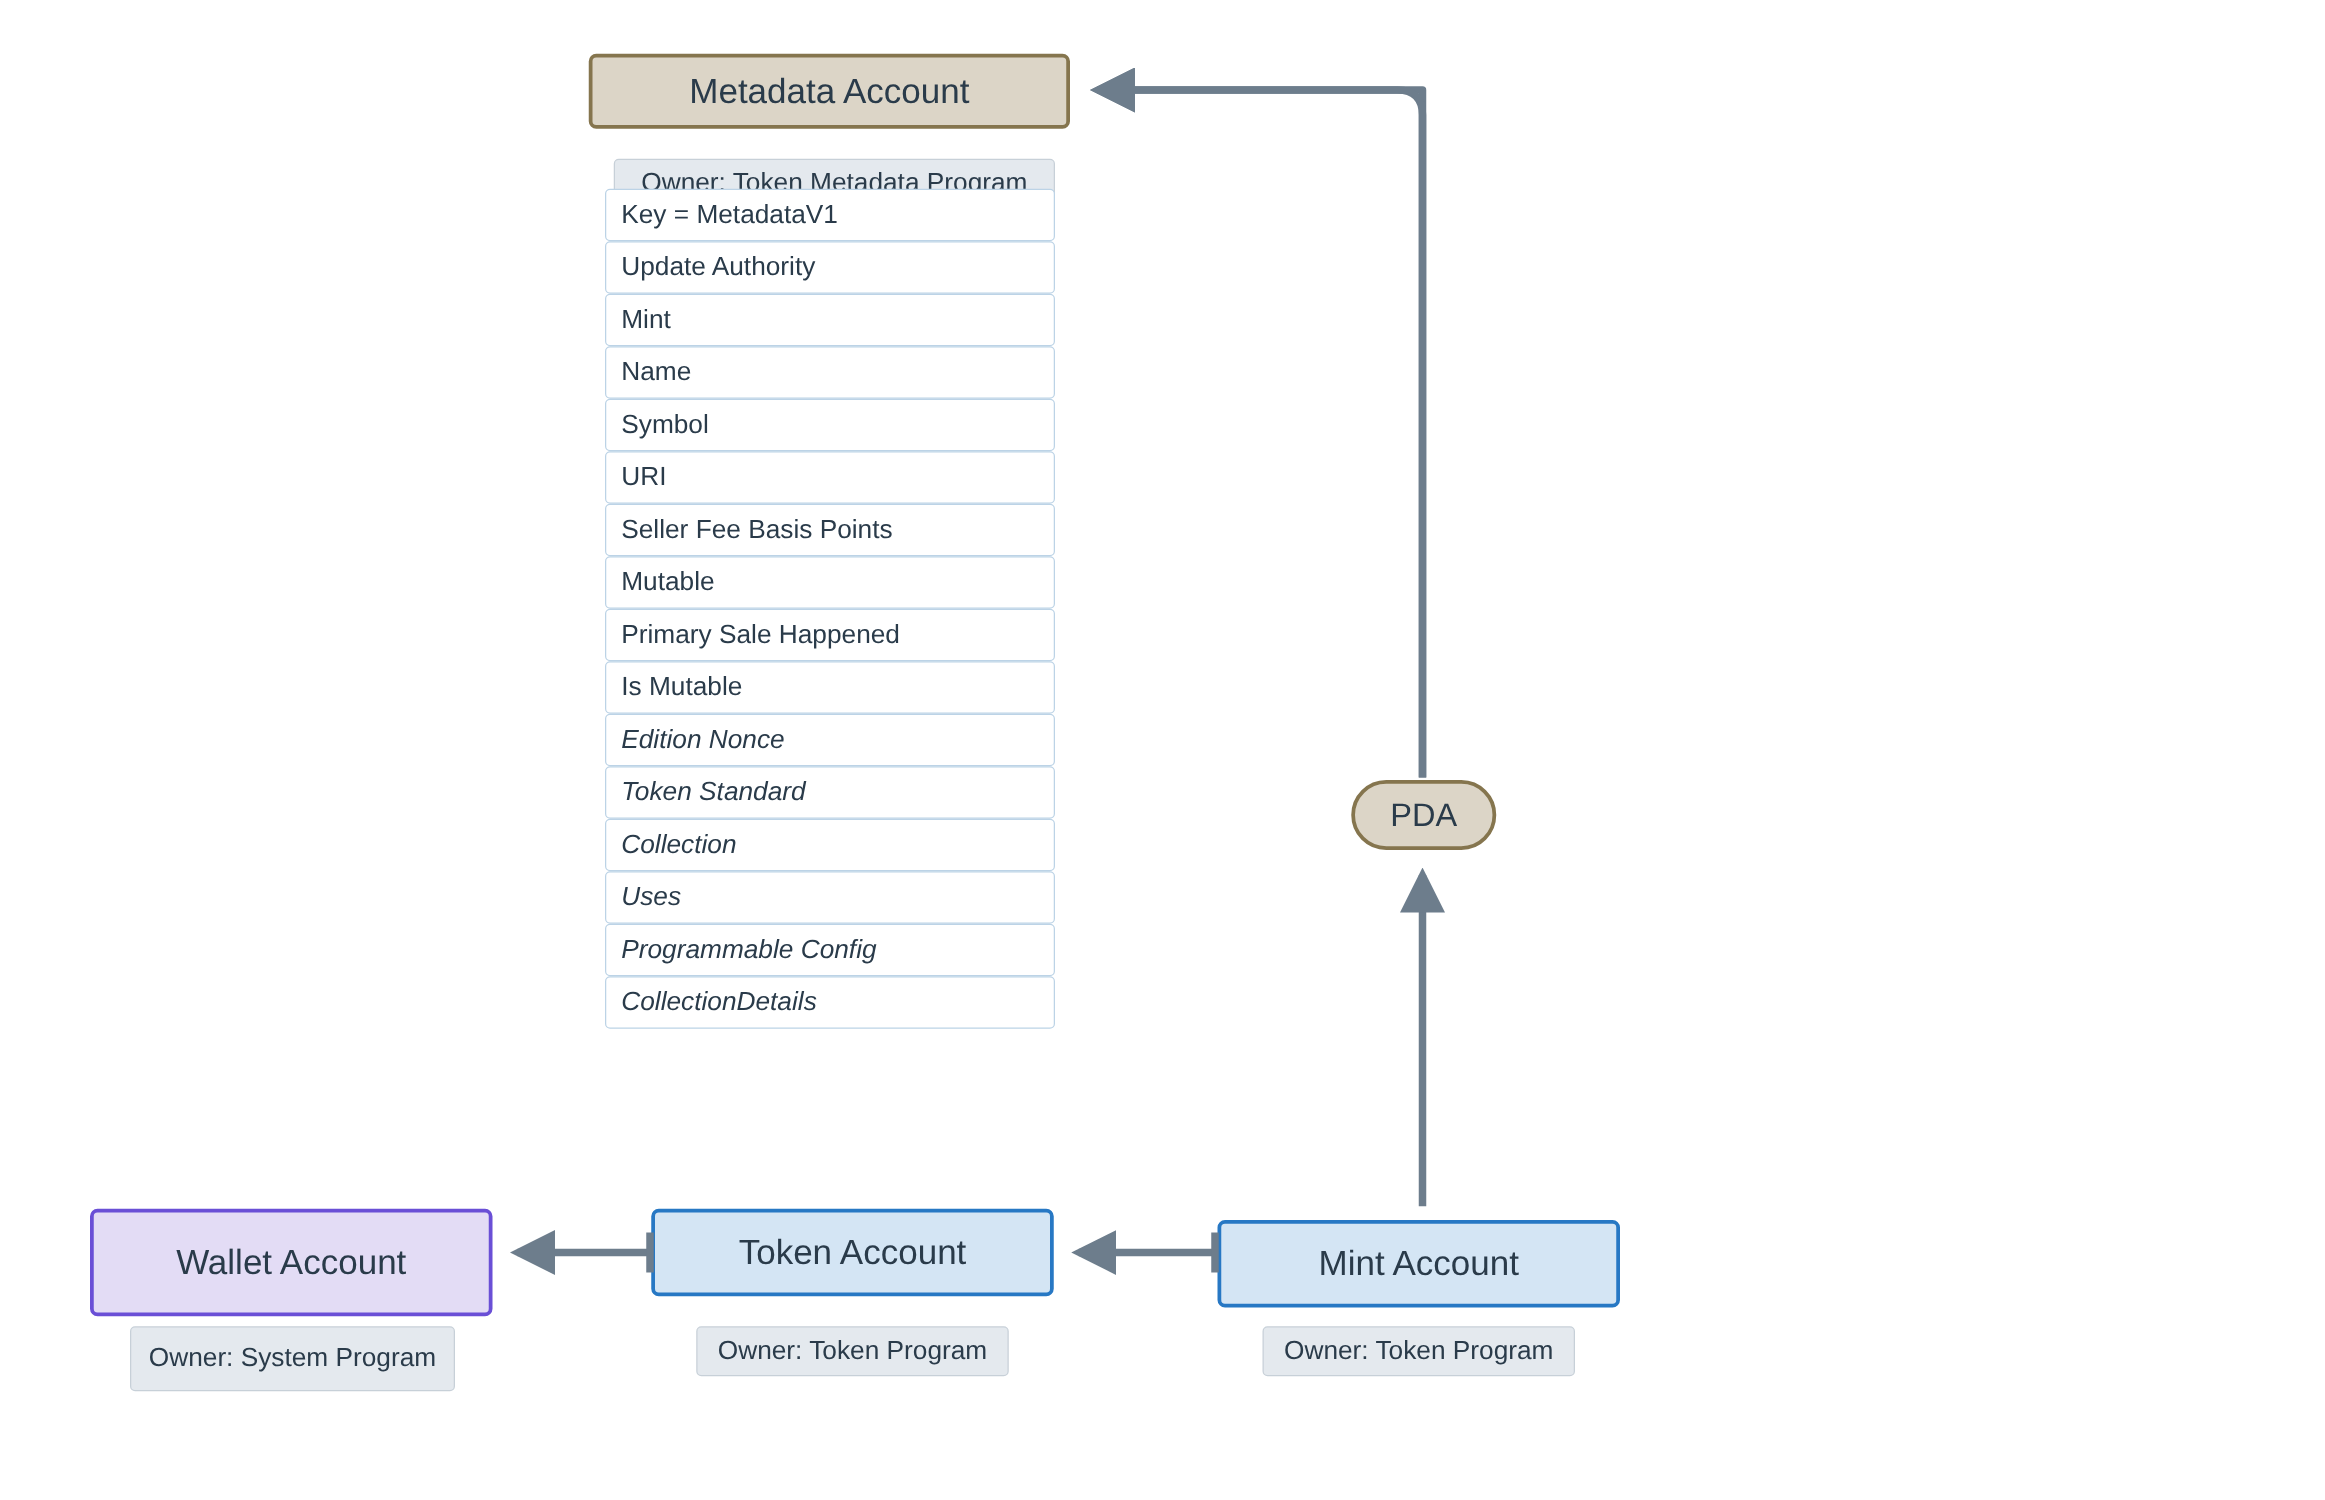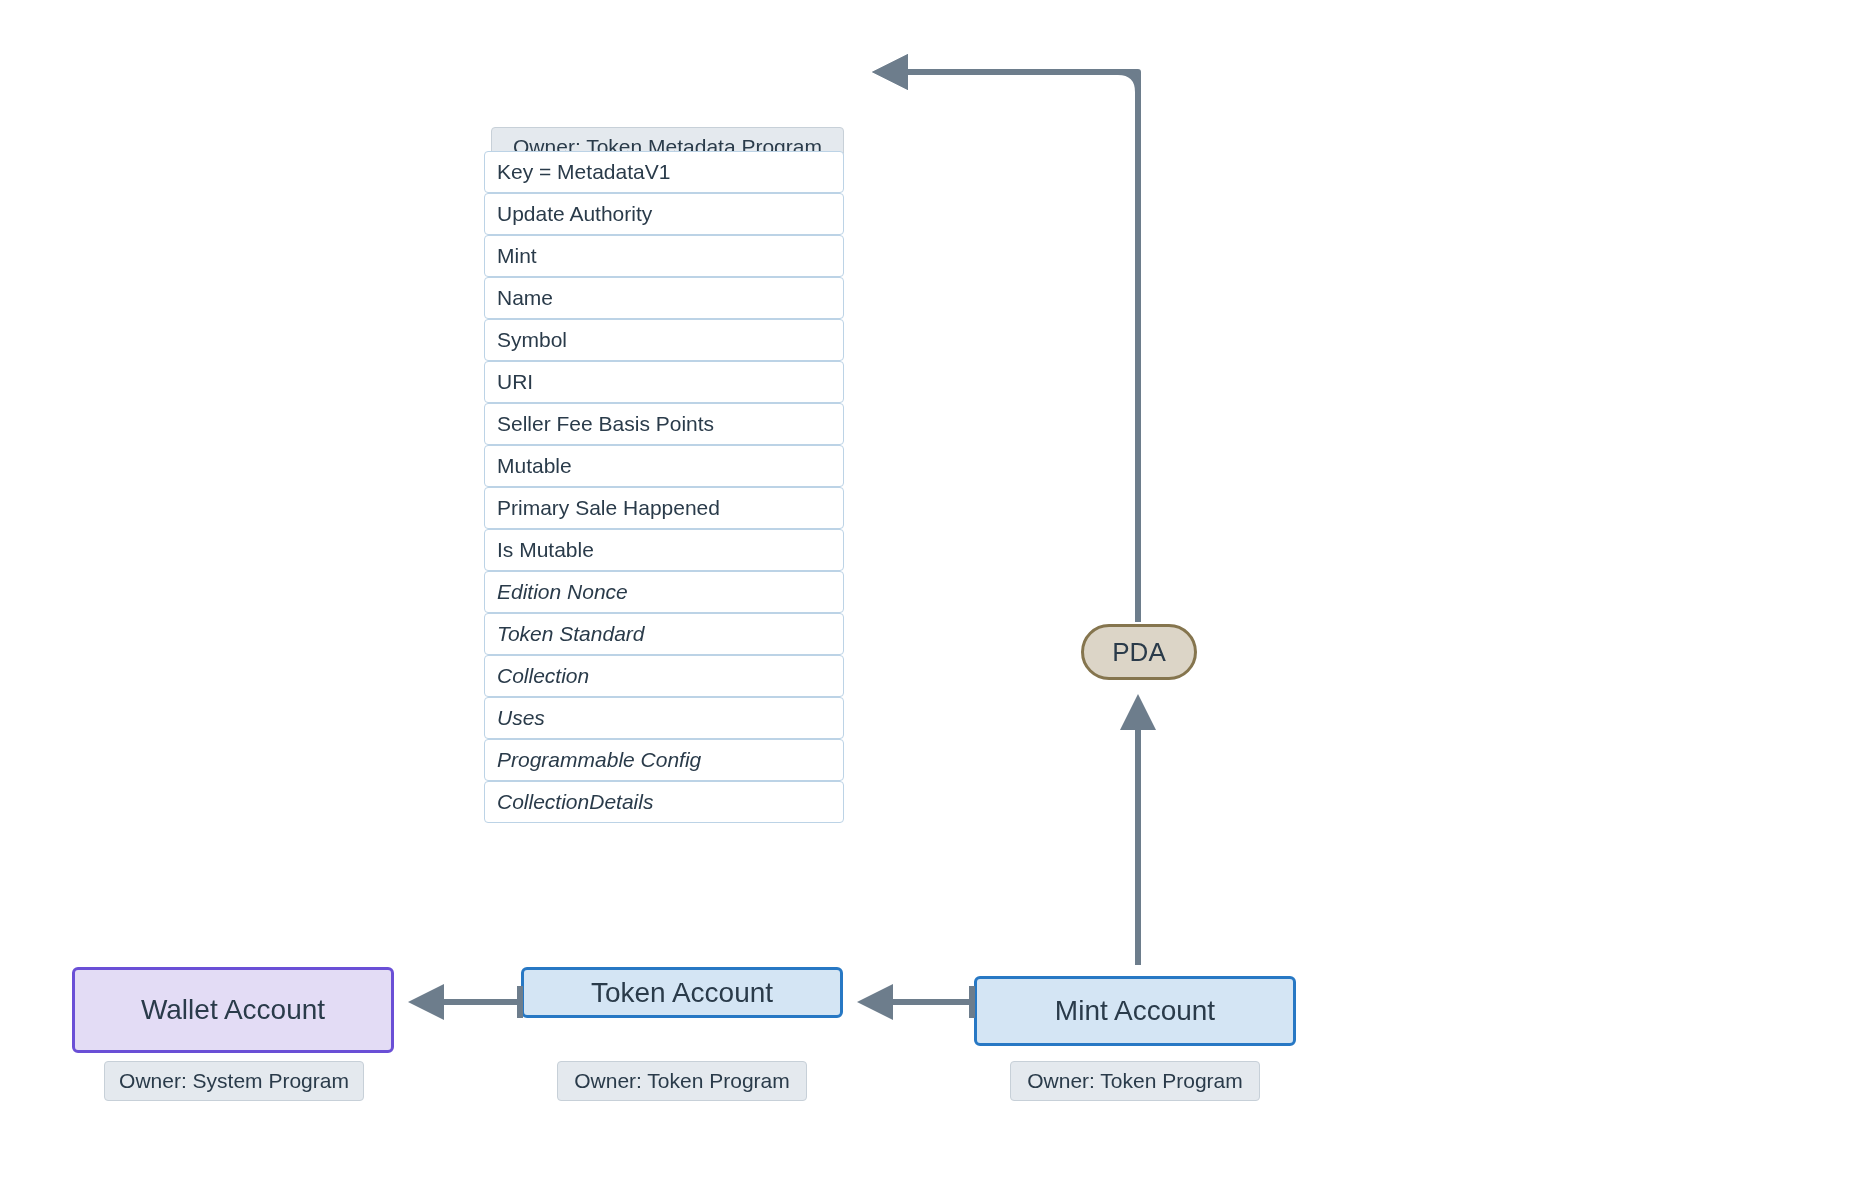--- a/index.html
+++ b/index.html
@@ -62,20 +62,21 @@
   svg.conn { position: absolute; top: 0; left: 0; width: 1860px; height: 1200px; pointer-events: none; }
   .arrow-line { stroke: #6d7d8c; stroke-width: 6; fill: none; }
   .arrow-head { fill: #6d7d8c; }
   .bar-cap { stroke: #6d7d8c; stroke-width: 6; }
 </style>
 </head>
 <body>
 
 <div class="canvas">
 
+  <div class="header-box" style="left:471px; top:43px; width:385px; height:60px; background:#dcd5c7; border-color:#85754e;">Metadata Account</div>
 
   <div class="owner-box" style="left:491px; top:107px; width:353px; height:40px; text-align:center;">Owner: Token Metadata Program</div>
 
   <div class="field-list" style="left:484px; top:151px; width:360px;">
   <div class="field-row">Key = MetadataV1</div>
       <div class="field-row">Update Authority</div>
       <div class="field-row">Mint</div>
       <div class="field-row">Name</div>
       <div class="field-row">Symbol</div>
       <div class="field-row">URI</div>
@@ -87,23 +88,23 @@
       <div class="field-row italic">Token Standard</div>
       <div class="field-row italic">Collection</div>
       <div class="field-row italic">Uses</div>
       <div class="field-row italic">Programmable Config</div>
       <div class="field-row italic">CollectionDetails</div>
     </div>
 
   <div class="pda-box" style="left:1081px; top:624px; width:116px; height:56px;">PDA</div>
 
   <div class="header-box" style="left:72px; top:967px; width:322px; height:86px; background:#e3dcf5; border-color:#6a4fd6; color:#2a3b4a;">Wallet Account</div>
-  <div class="owner-box" style="left:104px; top:1041px; width:260px; height:40px;">Owner: System Program</div>
+  <div class="owner-box" style="left:104px; top:1041px; width:260px; height:52px;">Owner: System Program</div>
 
-  <div class="header-box" style="left:521px; top:967px; width:322px; height:51px; background:#d4e5f4; border-color:#2778c4;">Token Account</div>
+  <div class="header-box" style="left:521px; top:967px; width:322px; height:70px; background:#d4e5f4; border-color:#2778c4;">Token Account</div>
   <div class="owner-box" style="left:557px; top:1041px; width:250px; height:40px;">Owner: Token Program</div>
 
   <div class="header-box" style="left:974px; top:976px; width:322px; height:70px; background:#d4e5f4; border-color:#2778c4;">Mint Account</div>
   <div class="owner-box" style="left:1010px; top:1041px; width:250px; height:40px;">Owner: Token Program</div>
 
   <svg class="conn">
 
     <defs>
       <marker id="arrowhead" markerWidth="6" markerHeight="6" refX="5" refY="3" orient="auto">
         <path d="M0,0 L6,3 L0,6 Z" class="arrow-head"></path>

